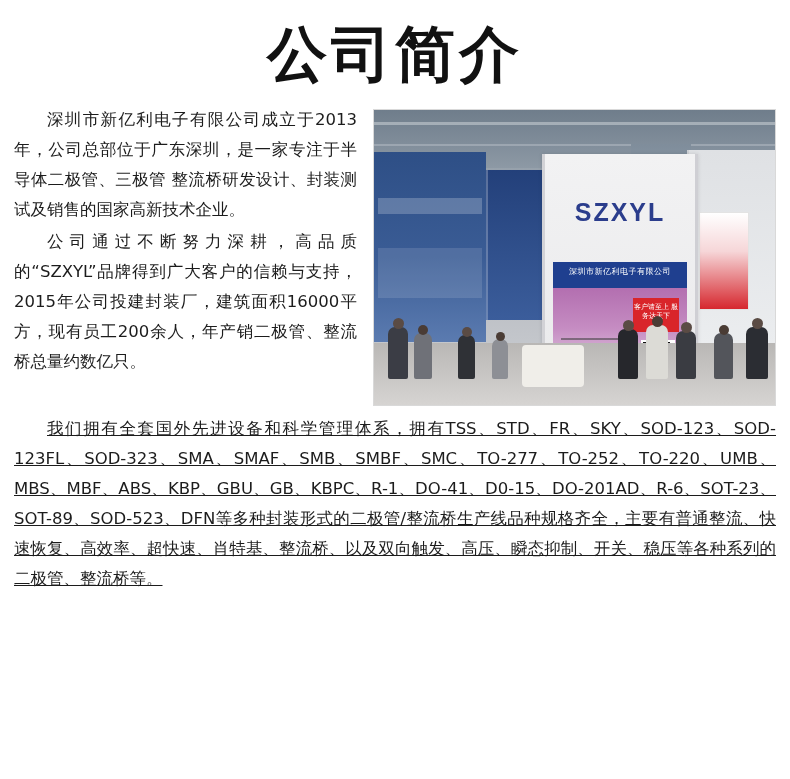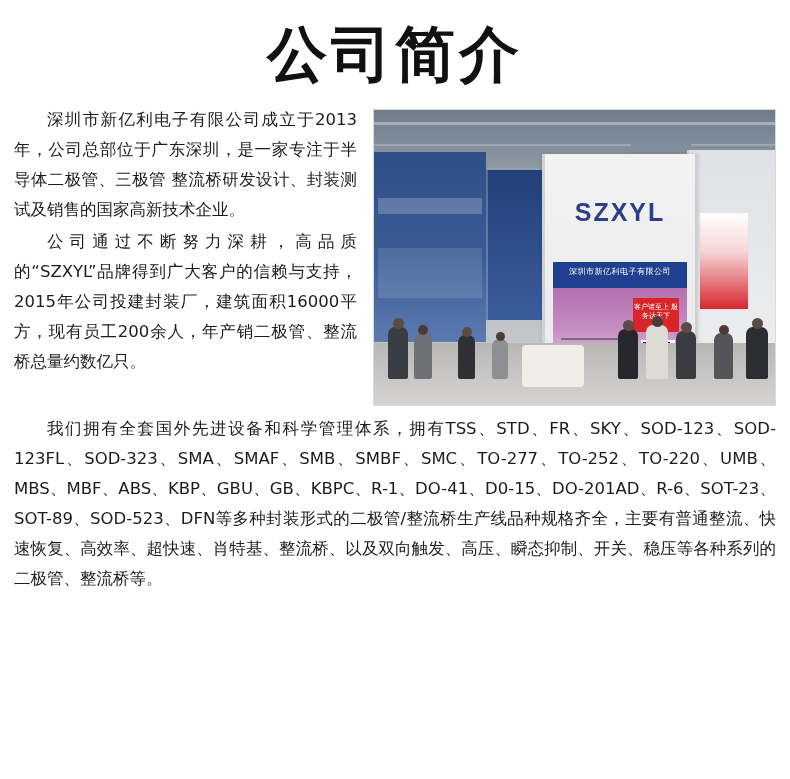--- a/index.html
+++ b/index.html
@@ -166,21 +166,21 @@
     font-size: 16.5px;
     line-height: 30px;
     color: #1c1c1c;
     text-align: justify;
     font-family: "DejaVu Sans", "Liberation Sans", sans-serif;
   }
   p.para.indent {
     text-indent: 2em;
   }
   .clear { clear: both; }
-  .lower { margin-top: 2px; }
+  .lower { margin-top: 2px; text-decoration: underline; }
 </style>
 </head>
 <body>
 
 <div class="page">
 
   <div class="title">公司简介</div>
 
   <div class="content">
 

